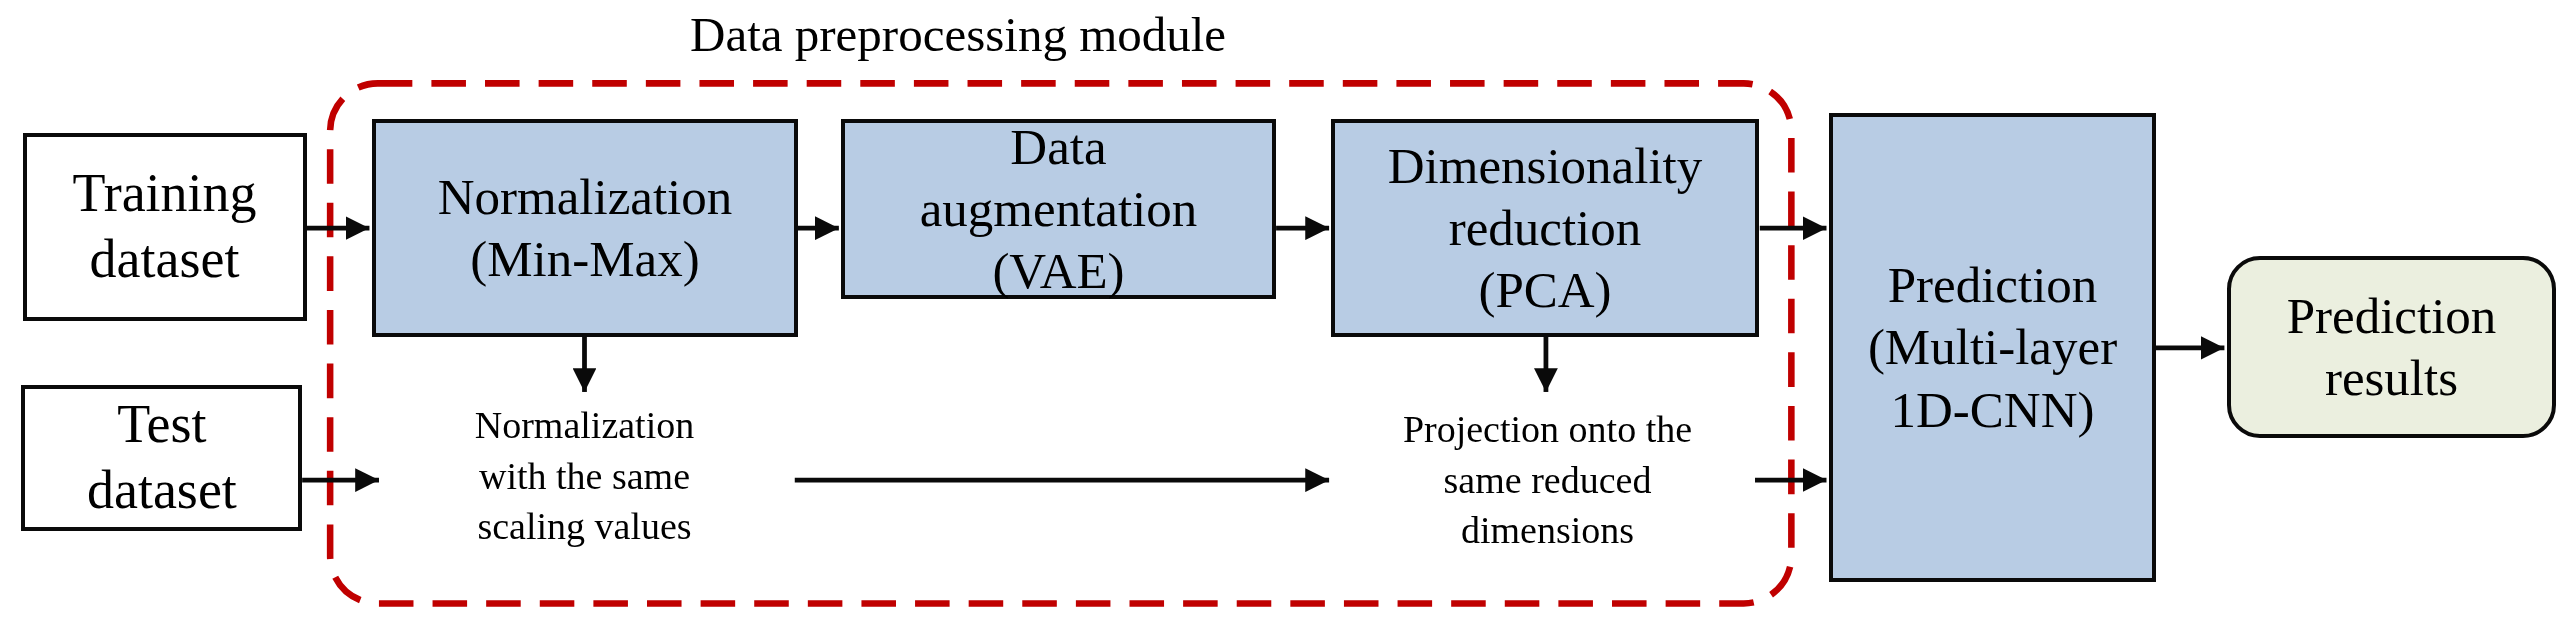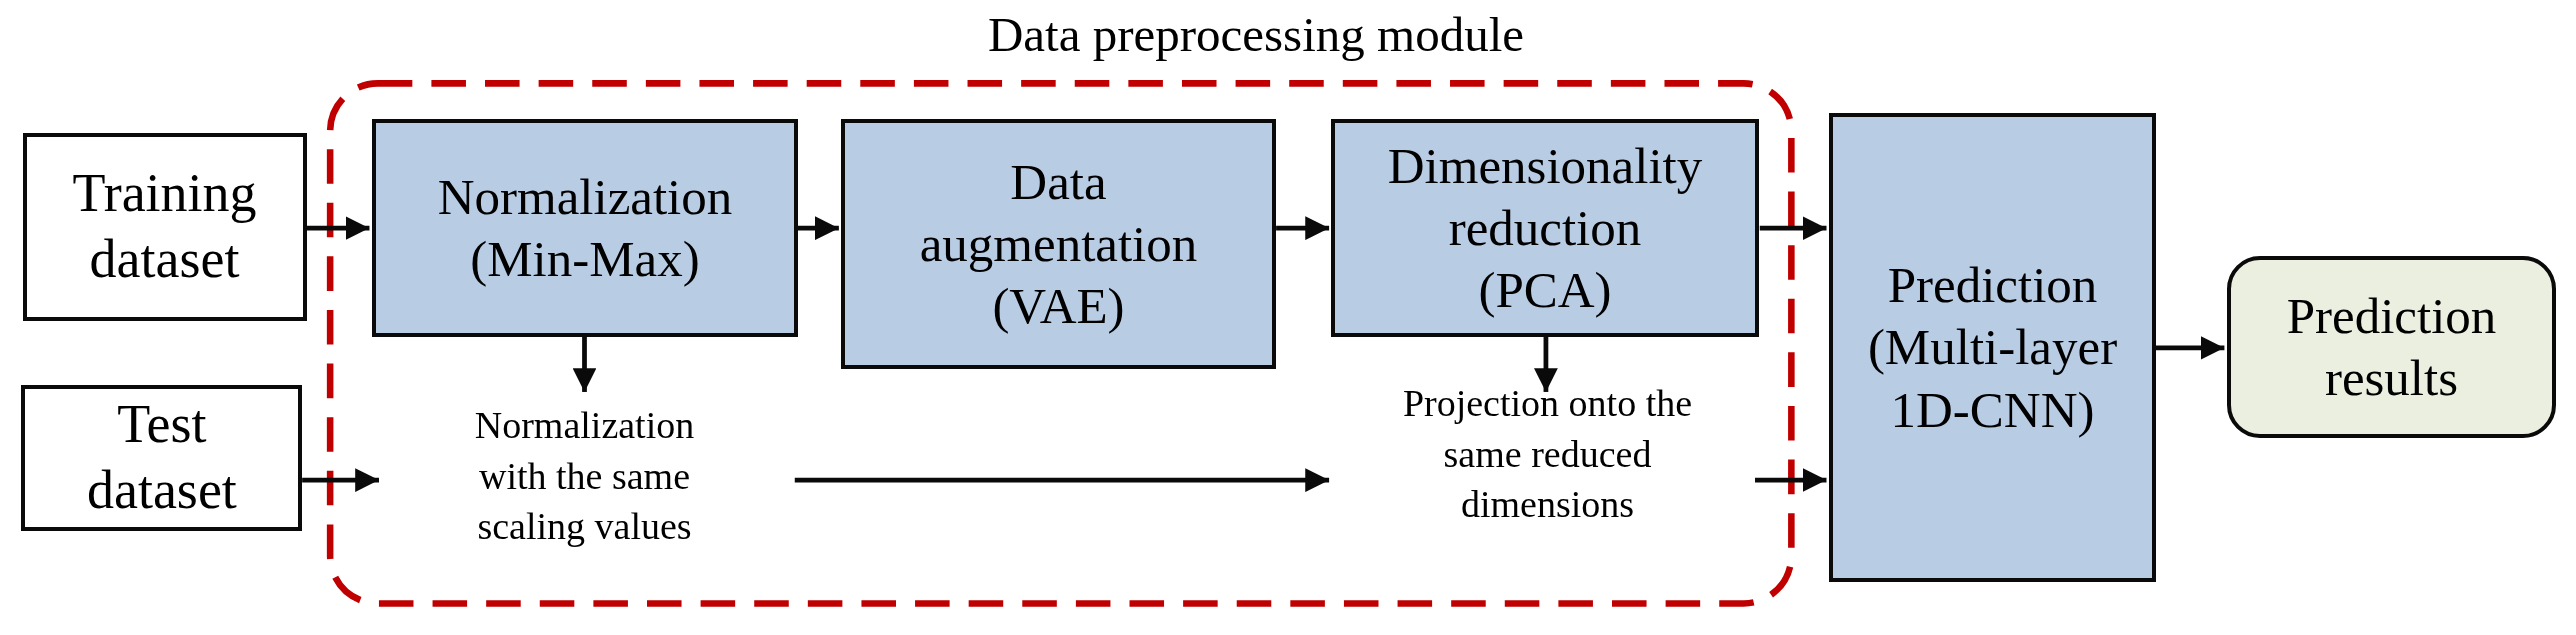--- a/index.html
+++ b/index.html
@@ -26,21 +26,21 @@
   .annotation{
     position:absolute;
     text-align:center;
     white-space:pre-line;
     font-size:38px;
     line-height:1.33;
   }
   #title{
     position:absolute;
     top:8.3px;left:690px;width:834px;
-    text-align:right;
+    text-align:left;
     font-size:49px;
     line-height:1.1;
   }
   #wires{position:absolute;left:0;top:0;pointer-events:none;}
 </style>
 </head>
 <body>
 
 <div id="canvas">
 
@@ -69,34 +69,34 @@
     <line x1="2946" y1="806" x2="3066" y2="806" stroke="#0a0a0a" stroke-width="8" marker-end="url(#ah)"></line>
   </svg>
 
   <div class="node io-box" style="left:22.6px;top:133px;width:284px;height:188px;">Training
 dataset</div>
   <div class="node io-box" style="left:21.4px;top:385px;width:281px;height:146px;">Test
 dataset</div>
 
   <div class="node process-box" style="left:372px;top:119px;width:426px;height:218px;">Normalization
 (Min-Max)</div>
-  <div class="node process-box" style="left:841px;top:119px;width:435px;height:250px;">Data
+  <div class="node process-box" style="left:841px;top:119px;width:435px;height:180px;">Data
 augmentation
 (VAE)</div>
   <div class="node process-box" style="left:1331px;top:119px;width:428px;height:218px;font-family:Liberation Serif, serif;">Dimensionality
 reduction
 (PCA)</div>
 
   <div class="node process-box" style="left:1829px;top:113px;width:327px;height:469px;">Prediction
 (Multi-layer
 1D-CNN)</div>
   <div class="node result-box" style="left:2227px;top:256px;width:329px;height:182px;">Prediction
 results</div>
 
   <div class="annotation" style="left:406px;top:400px;width:357px;">Normalization
 with the same
 scaling values</div>
-  <div class="annotation" style="left:1339px;top:378px;width:417px;">Projection onto the
+  <div class="annotation" style="left:1339px;top:404px;width:417px;">Projection onto the
 same reduced
 dimensions</div>
 
 </div>
 
 
 </body></html>

